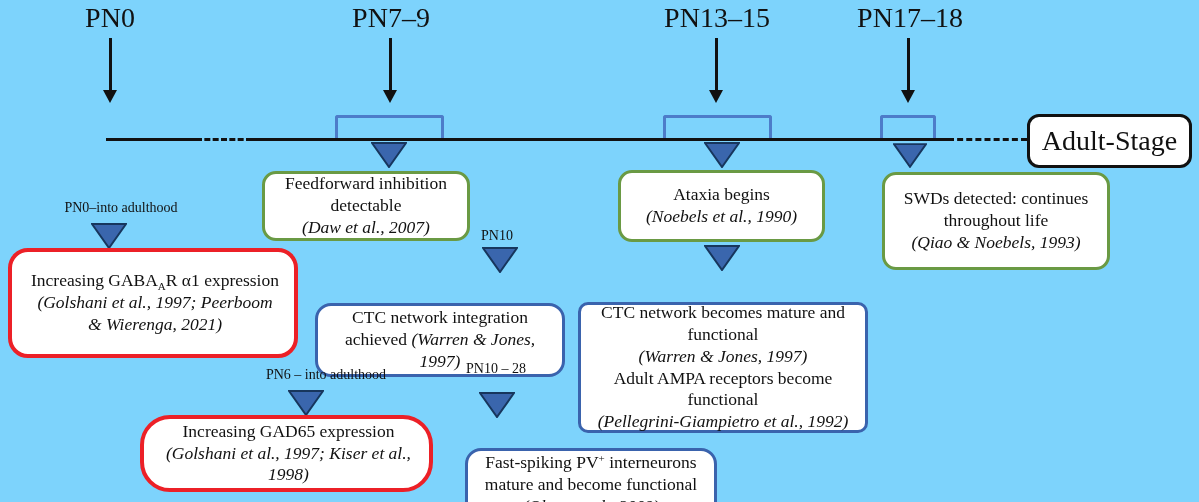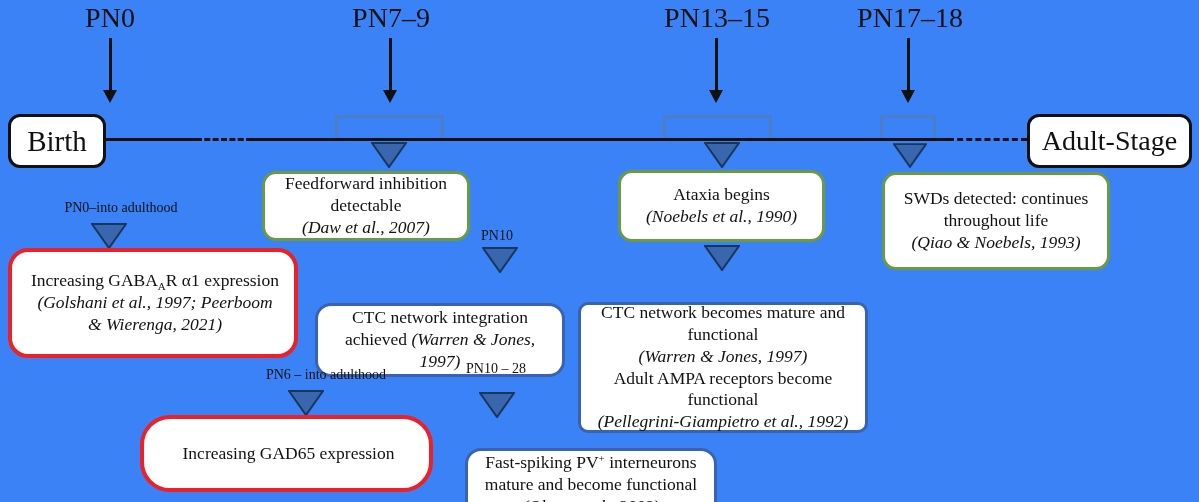--- a/index.html
+++ b/index.html
@@ -1,17 +1,17 @@
 <!DOCTYPE html>
 <html style="--ink: #111111; --red: #ec2027; --green: #6a9a44; --blue: #3a63ad; --bracket_blue: #4d7cc9; --triangle_fill: #3a66ad; --triangle_stroke: #17365d;"><head>
 <meta charset="utf-8">
 <style>
   html,body{margin:0;padding:0;background:#fff;}
   .stage{
-    position:relative;width:1199px;height:502px;background:#3b82f6;
+    position:relative;width:1199px;height:502px;background:#7dd3fc;
     font-family:"Liberation Serif","DejaVu Serif",serif;color:var(--ink,#111);
     overflow:hidden;
   }
   
   .top-label{
     position:absolute;top:2px;transform:translateX(-50%);
     font-size:28px;white-space:nowrap;
   }
   
   .arrow{position:absolute;top:38px;transform:translateX(-50%);}
@@ -81,23 +81,20 @@
   <div class="arrow" style="left:908px">
       <div class="shaft"></div>
       <div class="head"></div>
     </div>
 
   <div class="seg solid" style="left:106px;width:90px"></div>
   <div class="seg dash" style="left:196px;width:56px"></div>
   <div class="seg solid" style="left:252px;width:696px"></div>
   <div class="seg dash" style="left:948px;width:79px"></div>
 
-  <div class="terminal" style="left:8px;width:98px">
-    <span>Birth</span>
-  </div>
   <div class="terminal" style="left:1027px;width:165px;font-size:28px">
     <span>Adult-Stage</span>
   </div>
 
   <div class="bracket" style="left:335px;width:109px"></div>
   <div class="bracket" style="left:663px;width:109px"></div>
   <div class="bracket" style="left:880px;width:56px"></div>
 
   <svg class="tri" style="left:371px;top:142px" width="36" height="26" viewBox="0 0 36 26">
       <polygon points="1,1 35,1 18,25" style="fill:var(--triangle_fill);stroke:var(--triangle_stroke);stroke-width:2"></polygon>
@@ -163,20 +160,21 @@
     </div>
   </div>
 
   <div class="small-label" style="left:326px;top:367px">PN6 – into adulthood</div>
   <svg class="tri" style="left:288px;top:390px" width="36" height="26" viewBox="0 0 36 26">
       <polygon points="1,1 35,1 18,25" style="fill:var(--triangle_fill);stroke:var(--triangle_stroke);stroke-width:2"></polygon>
     </svg>
   <div class="ebox red" style="left:140px;top:415px;width:293px;height:77px;border-radius:30px">
     <div>
       <span>Increasing GAD65 expression</span>
+      <span class="cite block">(Golshani et al., 1997; Kiser et al., 1998)</span>
     </div>
   </div>
 
   <div class="small-label" style="left:496px;top:361px">PN10 – 28</div>
   <svg class="tri" style="left:479px;top:392px" width="36" height="26" viewBox="0 0 36 26">
       <polygon points="1,1 35,1 18,25" style="fill:var(--triangle_fill);stroke:var(--triangle_stroke);stroke-width:2"></polygon>
     </svg>
   <div class="ebox blue" style="left:465px;top:418px;width:252px;height:74px">
     <div>
       <span>Fast-spiking PV</span><sup class="gsup">+</sup><span> interneurons mature and become functional</span>

